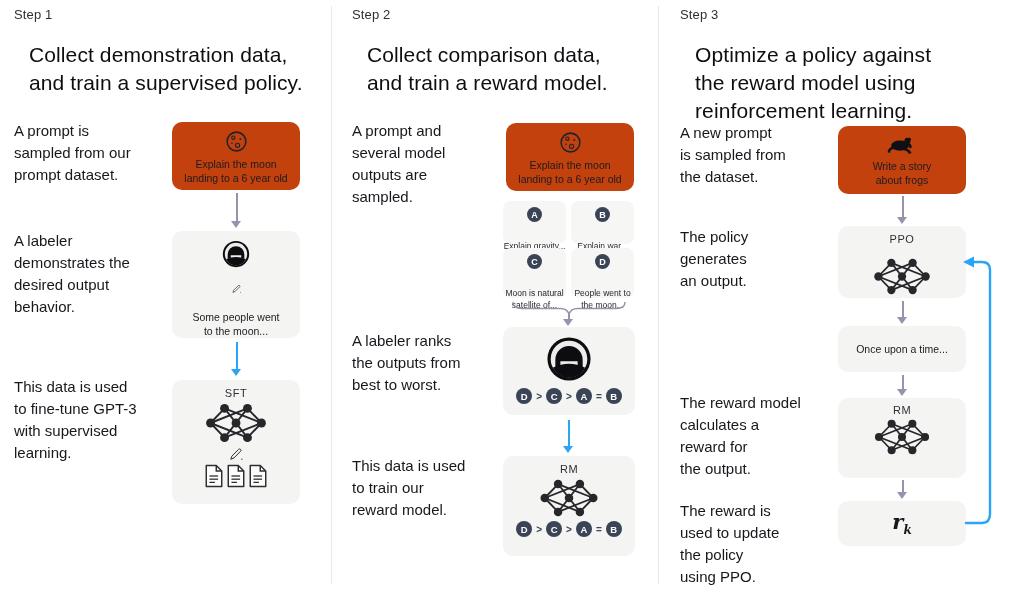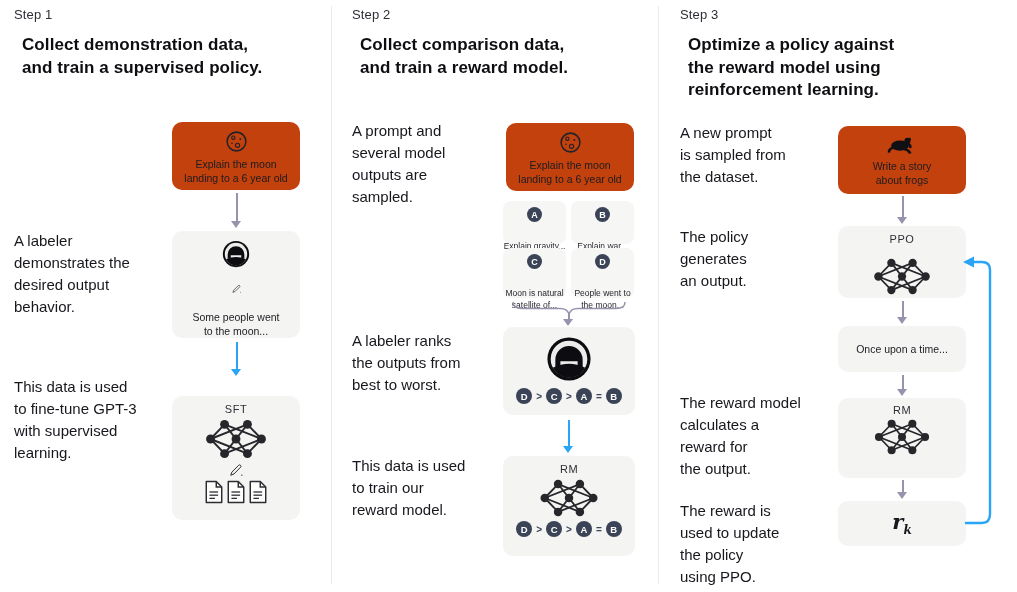--- a/index.html
+++ b/index.html
@@ -2,21 +2,21 @@
 <html><head>
 <meta charset="utf-8">
 <style>
   html,body{margin:0;padding:0;background:#ffffff;}
   .canvas{
     position:relative; width:1017px; height:592px; background:#ffffff;
     font-family:"Liberation Sans","DejaVu Sans",sans-serif; color:#17171d; overflow:hidden;
   }
   .divider{position:absolute; top:6px; height:578px; width:1px; background:#eaeaec;}
   .step-label{position:absolute; font-size:13px; color:#2e2e36; letter-spacing:.01em;}
-  .col-title{position:absolute; margin:8px; font-size:17px; font-weight:bold; line-height:1.33;
+  .col-title{position:absolute; margin:15px; font-size:21px; font-weight:normal; line-height:1.33;
     white-space:pre-line; color:#0e0e12; letter-spacing:.005em;}
   .caption{position:absolute; font-size:15px; line-height:1.47; white-space:pre-line; color:#17171d;}
   .box{position:absolute; border-radius:10px; display:flex; flex-direction:column; align-items:center; box-sizing:border-box;}
   .prompt{background:#c2410c;}
   .panel{background:#f4f4f2;}
   .box-caption{font-size:10.5px; line-height:1.35; text-align:center; white-space:pre-line; color:#1c1c22;}
   .box-label{font-size:11px; color:#2f2f37; letter-spacing:.05em;}
   .out-card{position:absolute; background:#f6f6f5; border-radius:8px; display:flex; flex-direction:column;
     align-items:center; padding-top:6px; box-sizing:border-box;}
   .out-caption{font-size:8.5px; line-height:1.4; text-align:center; white-space:pre-line; color:#26262e; margin-top:19px;}
@@ -102,20 +102,23 @@
 
 <div class="canvas">
 
   <div class="divider" style="left:331px"></div>
   <div class="divider" style="left:658px"></div>
 
   <div class="step-label" style="left:14px;top:7px">Step 1</div>
   <h2 class="col-title" style="left:14px;top:26px">Collect demonstration data,
 and train a supervised policy.</h2>
 
+  <div class="caption" style="left:14px;top:120px;width:152px">A prompt is
+sampled from our
+prompt dataset.</div>
   <div class="caption" style="left:14px;top:230px;width:152px">A labeler
 demonstrates the
 desired output
 behavior.</div>
   <div class="caption" style="left:14px;top:376px;width:156px">This data is used
 to fine-tune GPT-3
 with supervised
 learning.</div>
 
   <div class="box prompt" style="left:172px;top:122px;width:128px;height:68px;padding-top:7px;gap:3px">
@@ -140,21 +143,21 @@
       </svg>
     <div class="box-caption">Some people went
 to the moon...</div>
   </div>
 
   <div class="arrow blue" style="left:231px;top:342px;height:34px">
       <i class="shaft"></i>
       <i class="head"></i>
     </div>
 
-  <div class="box panel" style="left:172px;top:396px;width:128px;height:124px;padding-top:7px;gap:3px">
+  <div class="box panel" style="left:172px;top:380px;width:128px;height:124px;padding-top:7px;gap:3px">
     <div class="box-label">SFT</div>
     <svg width="64" height="42" viewBox="0 0 100 66">
         <use href="#net-icon-def"></use>
       </svg>
     <svg width="14" height="14" viewBox="0 0 24 24">
         <use href="#pencil-icon-def"></use>
       </svg>
     <div style="display:flex;gap:2px">
       <svg width="20" height="24" viewBox="0 0 22 26">
           <use href="#doc-icon-def"></use>

